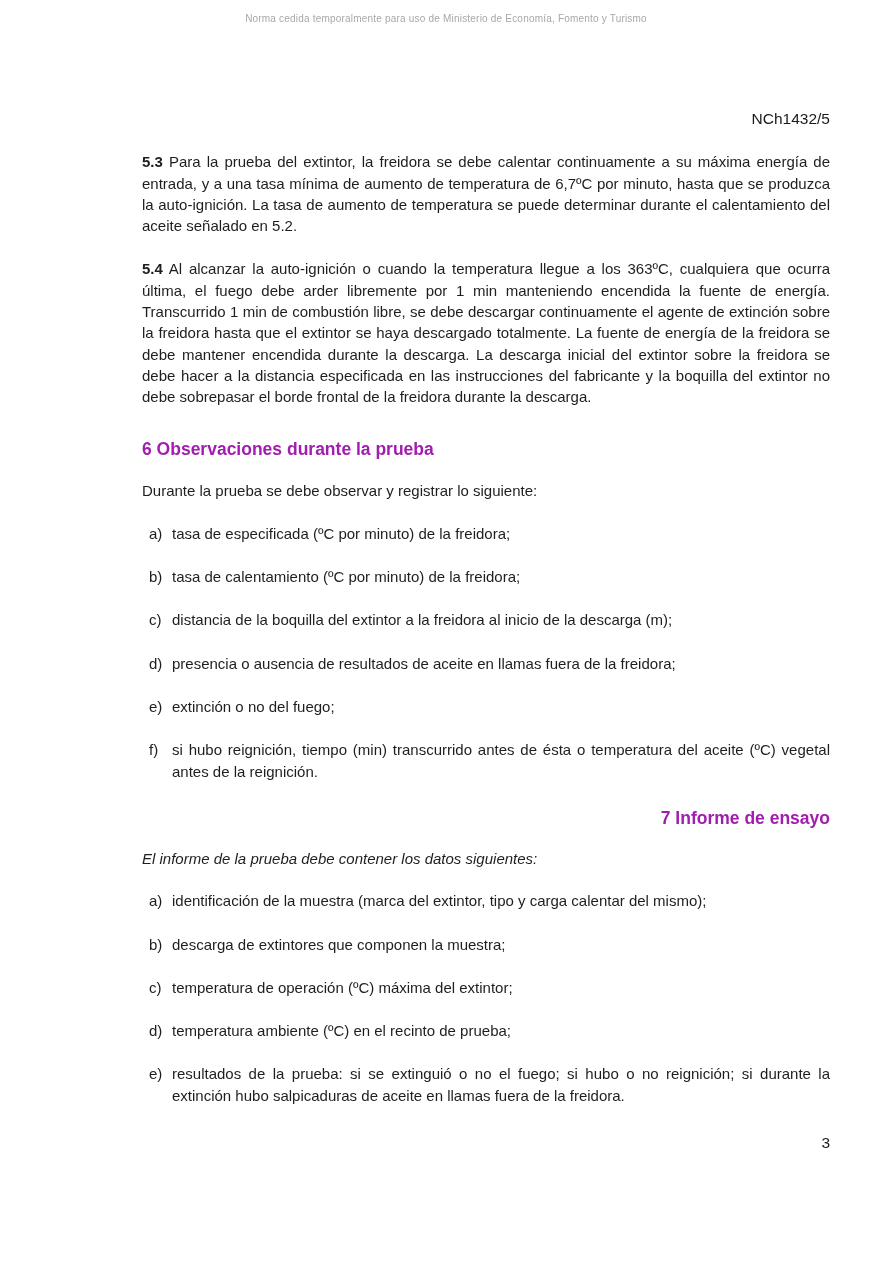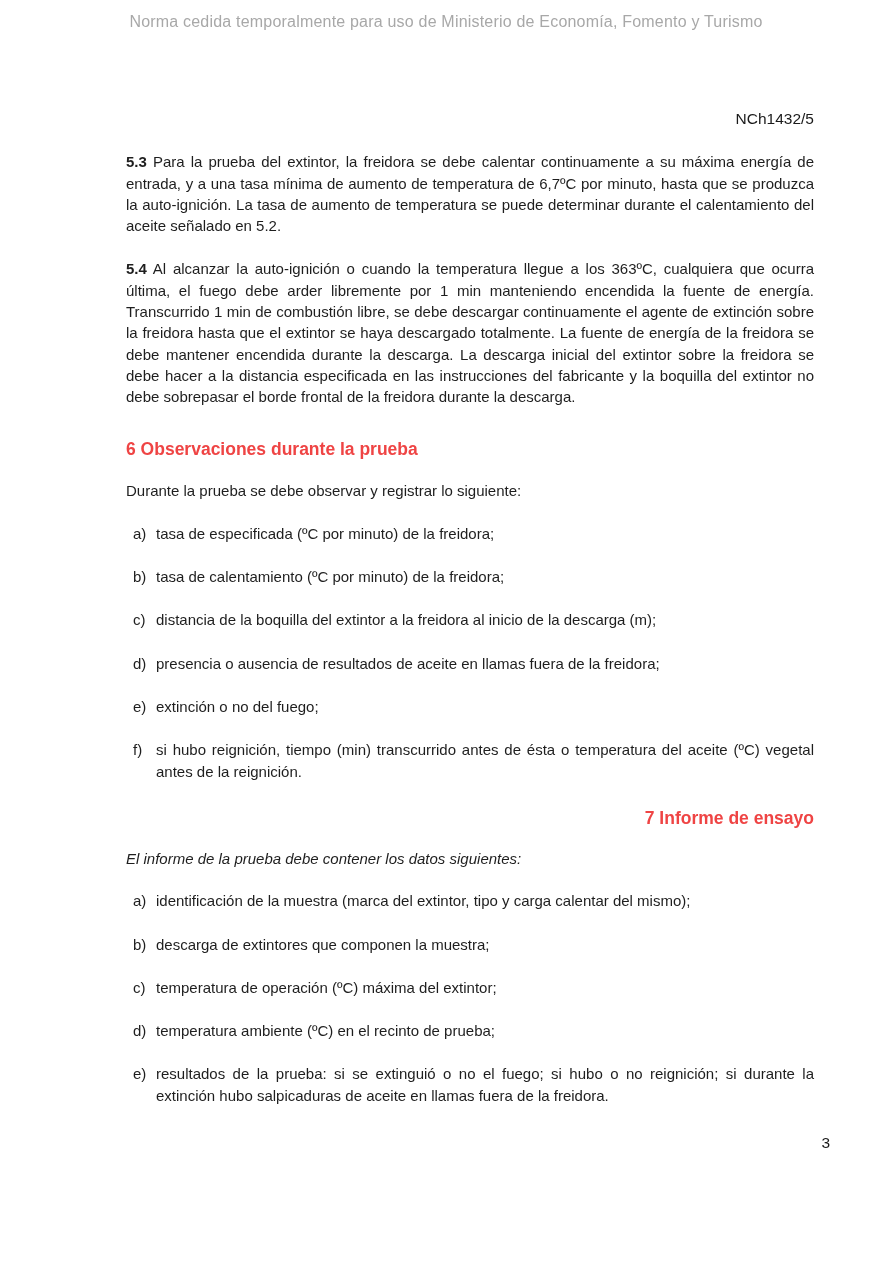--- a/index.html
+++ b/index.html
@@ -11,27 +11,27 @@
     font-family: "Liberation Sans", "DejaVu Sans", sans-serif;
     color: #1e1e1e;
     overflow: hidden;
   }
   .watermark {
     position: absolute;
     top: 13px;
     left: 0;
     width: 100%;
     text-align: center;
-    font-size: 16px;
+    font-size: 10px;
     color: #a8a8a8;
     letter-spacing: 0.2px;
   }
   .content {
     position: absolute;
-    left: 126px;
+    left: 142px;
     top: 0;
     width: 688px;
     font-size: 15px;
     line-height: 21.3px;
   }
   .doc-code {
     margin-top: 108px;
     text-align: right;
     font-size: 15.5px;
     color: #1a1a1a;
@@ -40,21 +40,21 @@
     margin: 22px 0 0 0;
     text-align: justify;
   }
   p.body-par.second { }
   .par-num { font-weight: bold; }
   h2.section-title {
     margin: 30px 0 0 0;
     font-size: 17.5px;
     line-height: 23px;
     font-weight: bold;
-    color: #ef4444;
+    color: #a21caf;
   }
   h2.section-title.s7 { margin-top: 25px; text-align: right; }
   p.section-intro { margin: 19px 0 0 0; }
   p.section-intro.s7 { margin-top: 18px; font-style: italic; }
   ul.lettered-list {
     list-style: none;
     margin: 22px 0 0 0;
     padding: 0;
   }
   ul.lettered-list.s7 { margin-top: 21px; }

